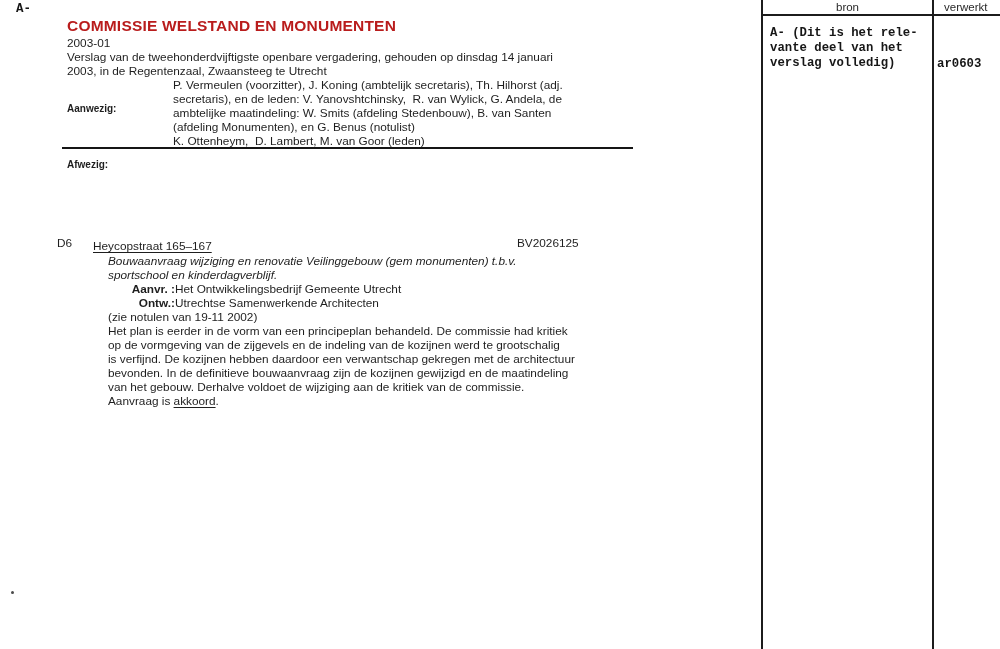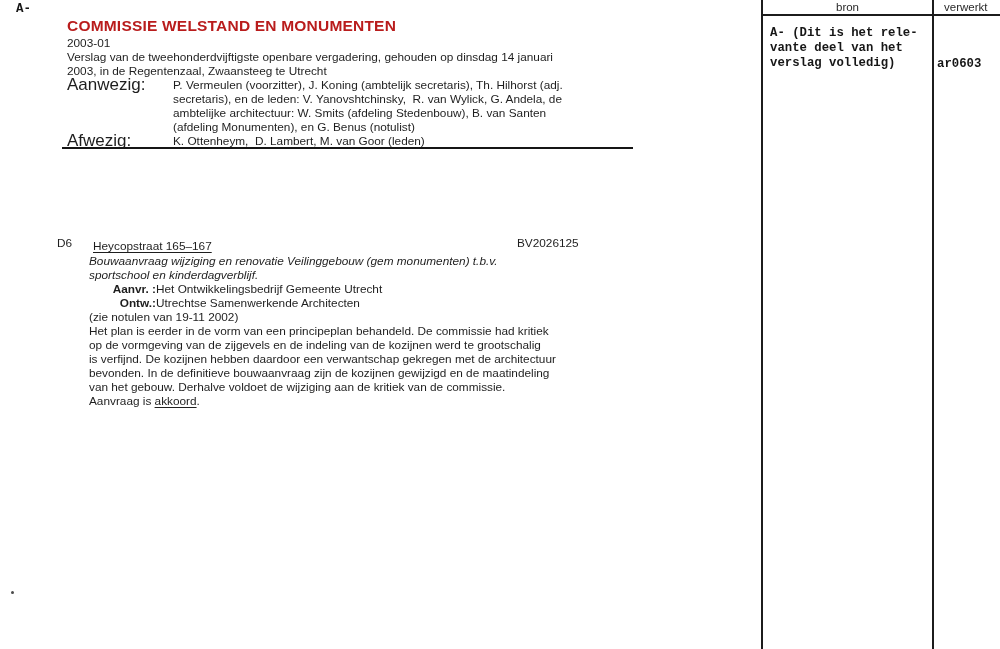--- a/index.html
+++ b/index.html
@@ -39,23 +39,24 @@
     color: #b91c1c;
   }
   .bodyline {
     font-size: 11.8px;
     line-height: 14px;
     white-space: pre;
   }
   .att-row { display: flex; }
   .att-label {
     flex: 0 0 106px;
-    font-weight: normal;
-    font-size: 17px;
-    line-height: 14px;
+    font-weight: bold;
+    font-size: 10px;
+    line-height: 14px;
+    margin-top: 24px;
   }
   .att-value { flex: 1; }
   .header-rule {
     position: absolute;
     left: 62px;
     top: 147px;
     width: 571px;
     height: 2px;
     background: #151515;
   }
@@ -80,21 +81,21 @@
     text-decoration: underline;
     text-underline-offset: 2px;
   }
   .case-number {
     position: absolute;
     left: 460px;
     top: 0;
     font-size: 11.8px;
     line-height: 14px;
   }
-  .item-body { margin-left: 32px; }
+  .item-body { margin-left: 51px; }
   .italicline {
     font-size: 11.8px;
     line-height: 14px;
     font-style: italic;
     white-space: pre;
   }
   .kv-row { display: flex; text-align: right; }
   .kv-label {
     flex: 0 0 67px;
     font-weight: bold;
@@ -163,21 +164,21 @@
   <div class="main-header">
     <div class="doc-title">COMMISSIE WELSTAND EN MONUMENTEN</div>
     <div class="bodyline">2003-01</div>
     <div class="bodyline">Verslag van de tweehonderdvijftigste openbare vergadering, gehouden op dinsdag 14 januari</div>
     <div class="bodyline">2003, in de Regentenzaal, Zwaansteeg te Utrecht</div>
     <div class="att-row">
       <div class="att-label">Aanwezig:</div>
       <div class="att-value">
         <div class="bodyline">P. Vermeulen (voorzitter), J. Koning (ambtelijk secretaris), Th. Hilhorst (adj.</div>
         <div class="bodyline">secretaris), en de leden: V. Yanovshtchinsky,  R. van Wylick, G. Andela, de</div>
-        <div class="bodyline">ambtelijke architectuur: W. Smits (afdeling Stedenbouw), B. van Santen</div>
+        <div class="bodyline">ambtelijke maatindeling: W. Smits (afdeling Stedenbouw), B. van Santen</div>
         <div class="bodyline">(afdeling Monumenten), en G. Benus (notulist)</div>
       </div>
     </div>
     <div class="att-row">
       <div class="att-label">Afwezig:</div>
       <div class="att-value">
         <div class="bodyline">K. Ottenheym,  D. Lambert, M. van Goor (leden)</div>
       </div>
     </div>
   </div>

